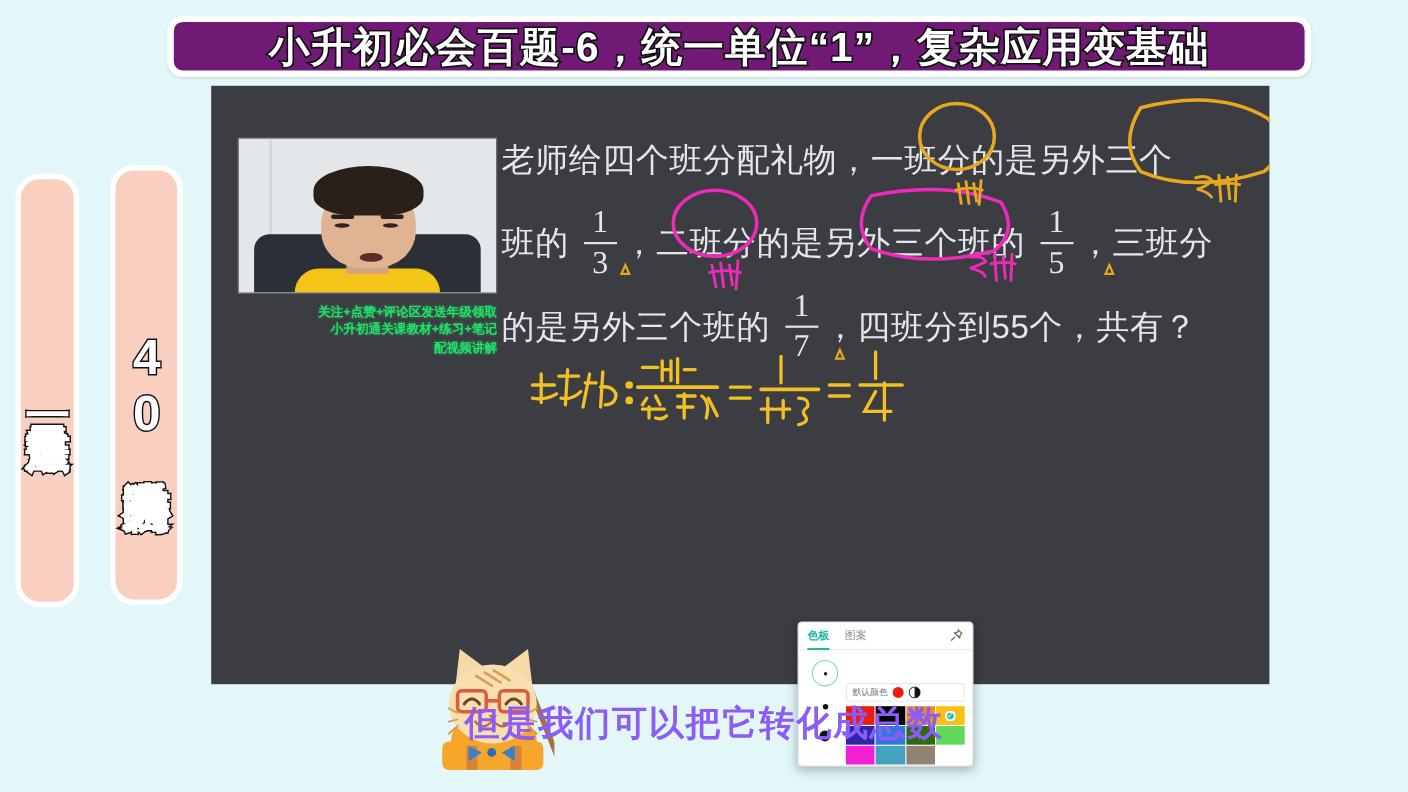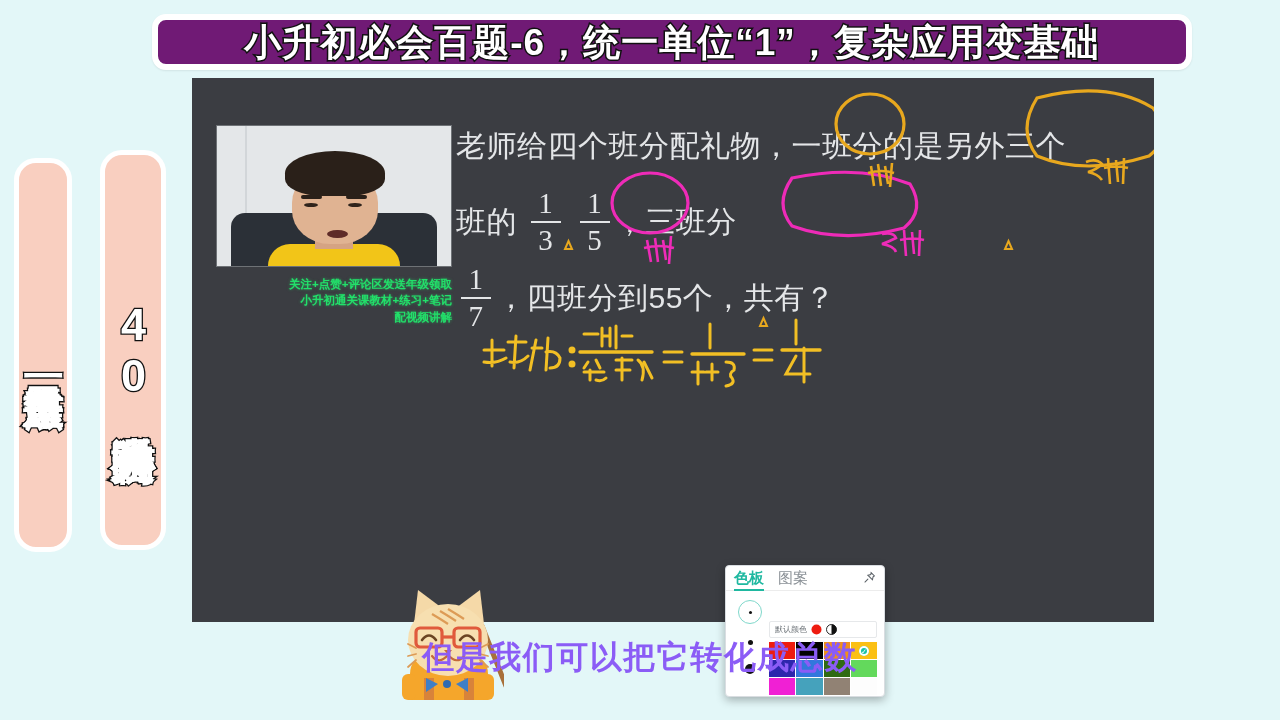--- a/index.html
+++ b/index.html
@@ -107,21 +107,21 @@
   .ink { position: absolute; left: 0; top: 0; width: 962px; height: 544px; pointer-events: none; }
 
   
   .palette {
     position: absolute; left: 533px; top: 487px; width: 160px; height: 132px;
     background: #ffffff; border: 1px solid #d9dde1; border-radius: 4px;
     box-shadow: 0 3px 10px rgba(0,0,0,0.3); overflow: hidden;
   }
   .pal-tabs { display: flex; align-items: center; height: 25px; padding: 0 8px;
     border-bottom: 1px solid #ececec; position: relative; }
-  .pal-tab { font-size: 15px; color: #8a9096; margin-right: 14px; cursor: pointer;
+  .pal-tab { font-size: 10px; color: #8a9096; margin-right: 14px; cursor: pointer;
     height: 25px; display: flex; align-items: center; position: relative; }
   .pal-tab.active { color: #1fb8a0; font-weight: bold; }
   .pal-tab.active:after {
     content: ""; position: absolute; left: 0; right: 0; bottom: 0; height: 2px; background: #1fb8a0;
   }
   .pin { position: absolute; right: 8px; top: 5px; width: 13px; height: 13px; }
   .pal-body { display: flex; padding: 6px 7px 0 7px; }
   .sizes { width: 34px; display: flex; flex-direction: column; align-items: center;
            justify-content: flex-start; padding-top: 3px; gap: 9px; }
   .size-ring { width: 24px; height: 24px; border: 1px solid #7fd8cb; border-radius: 50%;
@@ -195,26 +195,27 @@
       <div>配视频讲解</div>
     </div>
 
     <div class="prob">
       <span>老师给四个班分配礼物，一班分的是另外三个</span><br>
       <span>班的</span>
       <span class="frac">
         <span class="num">1</span>
         <span class="bar"></span>
         <span class="den">3</span>
-      </span>
+      </span><span>，二班分的是另外三个班的</span>
       <span class="frac">
         <span class="num">1</span>
         <span class="bar"></span>
         <span class="den">5</span>
       </span><span>，三班分</span><br>
+      <span>的是另外三个班的</span>
       <span class="frac">
         <span class="num">1</span>
         <span class="bar"></span>
         <span class="den">7</span>
       </span><span>，四班分到55个，共有？</span>
     </div>
 
     <svg class="ink" viewBox="0 0 962 544">
 
       <g fill="none" stroke="#e8a81e" stroke-width="2">

